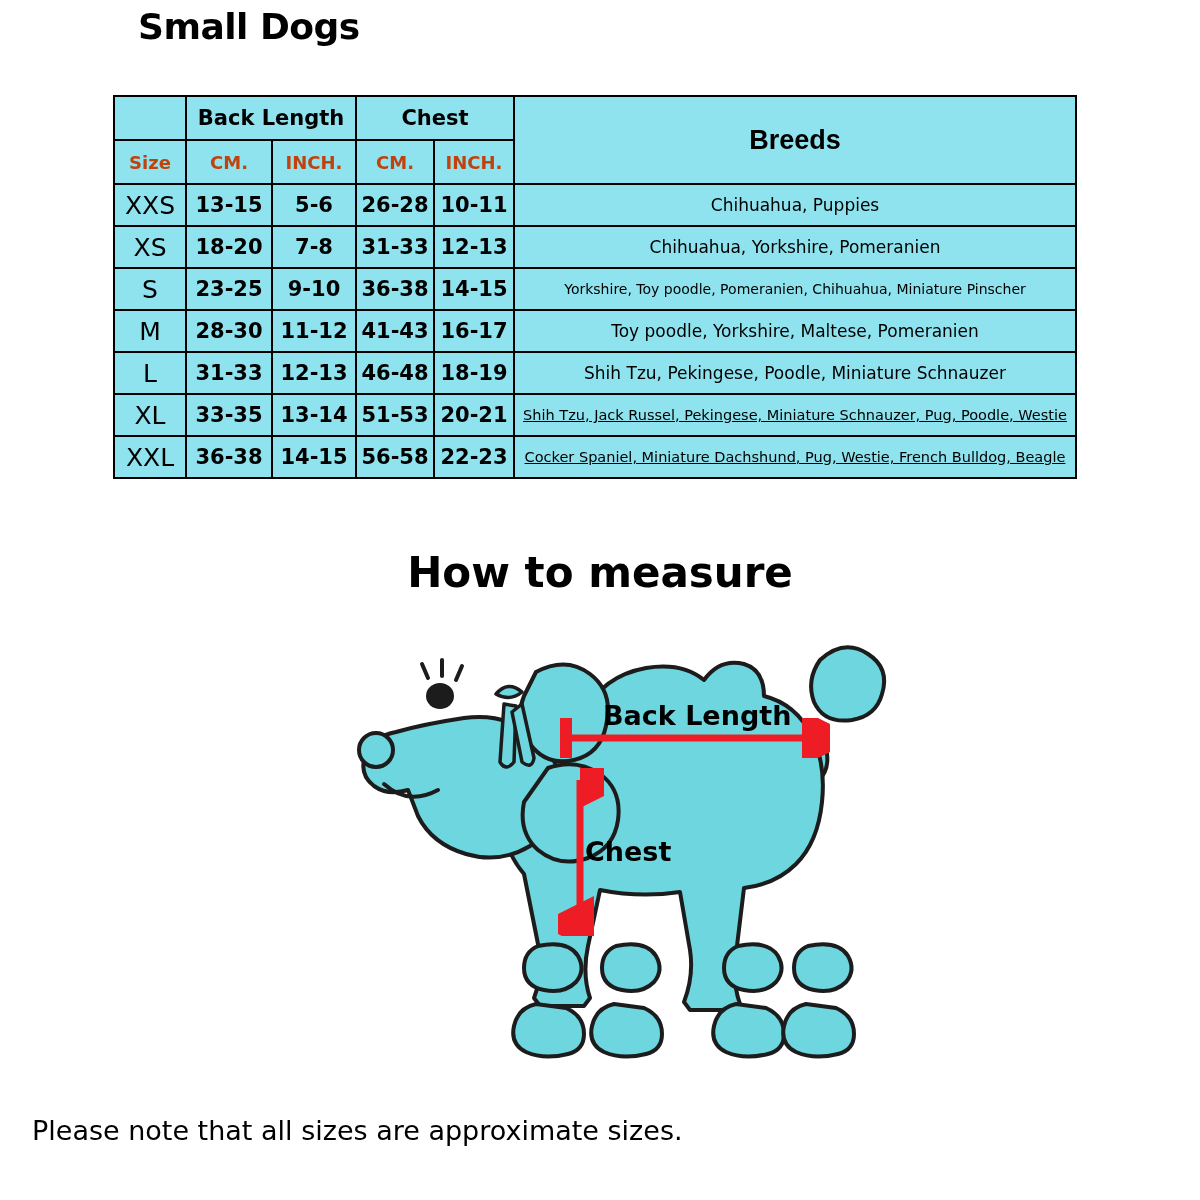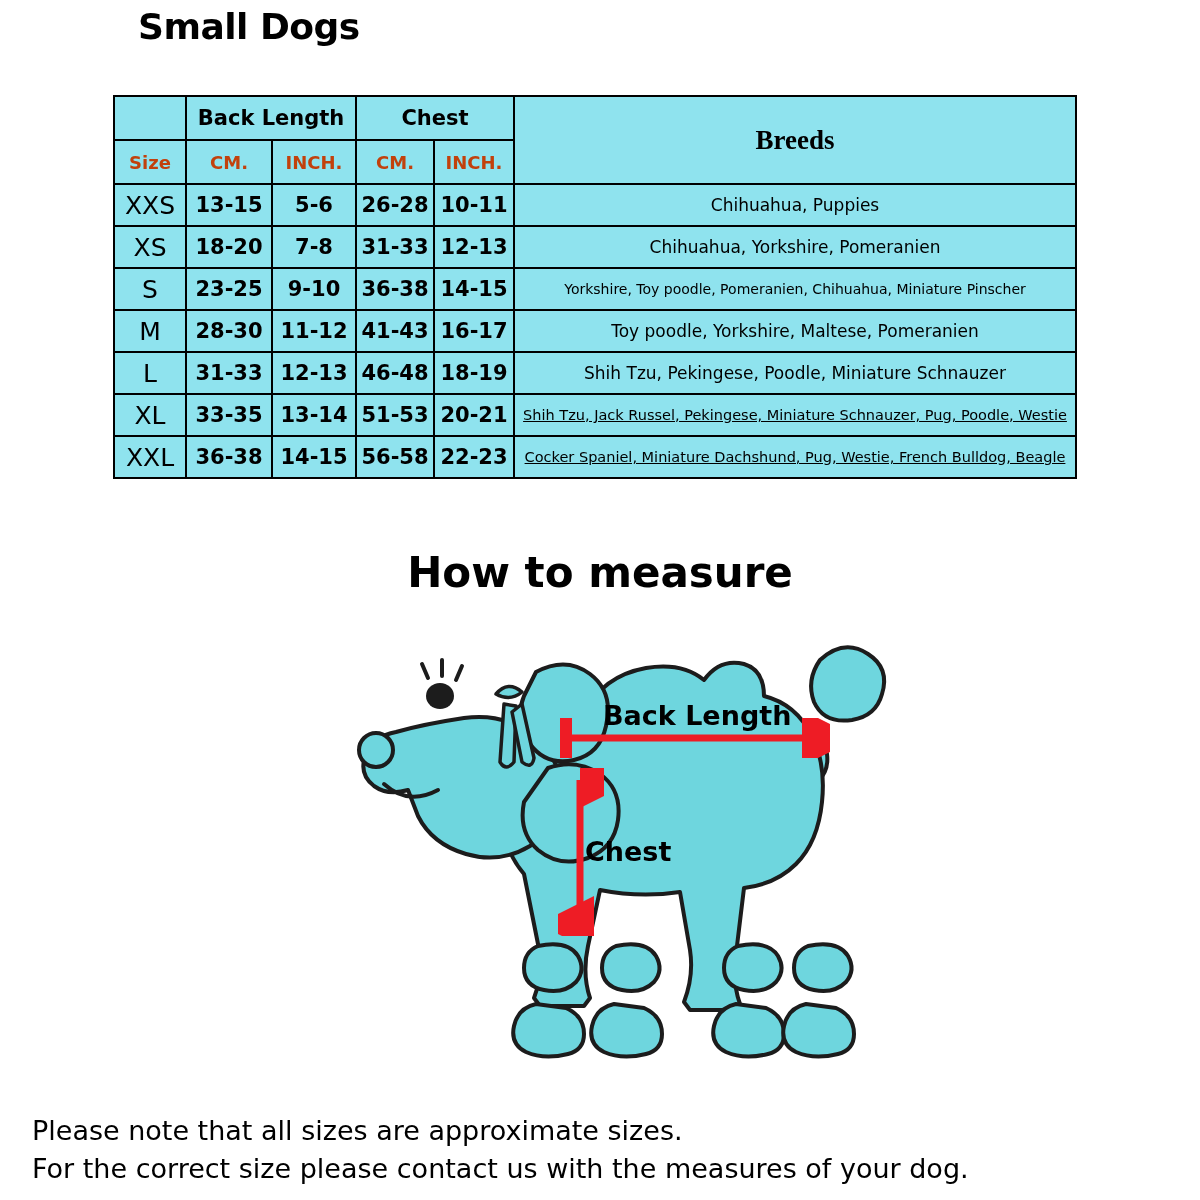--- a/index.html
+++ b/index.html
@@ -57,21 +57,21 @@
     color: #000;
   }
   .hdr-sub {
     font-family: "DejaVu Sans", sans-serif;
     font-weight: bold;
     font-size: 18px;
     height: 42px;
     color: #c2410c;
   }
   .hdr-breeds {
-    font-family: Liberation Serif, serif;
+    font-family: Liberation Sans, sans-serif;
     font-weight: bold;
     font-size: 27px;
     color: #000;
   }
   td.size-cell {
     font-family: "DejaVu Sans", sans-serif;
     font-weight: normal;
     font-size: 25px;
     height: 40px;
   }
@@ -365,14 +365,13 @@
     </marker>
   </defs>
   <line x1="22" y1="12" x2="22" y2="156" stroke="#ee1c25" stroke-width="7" marker-start="url(#av-u)" marker-end="url(#av-d)"></line>
 </svg>
 
 <div class="label-back">Back Length</div>
 <div class="label-chest">Chest</div>
 
 <div class="notes">
   <div class="line">Please note that all sizes are approximate sizes.</div>
-  <div class="line">For the correct size please contact us with the measures of your dog.</div>
 </div>
 
 </body></html>

